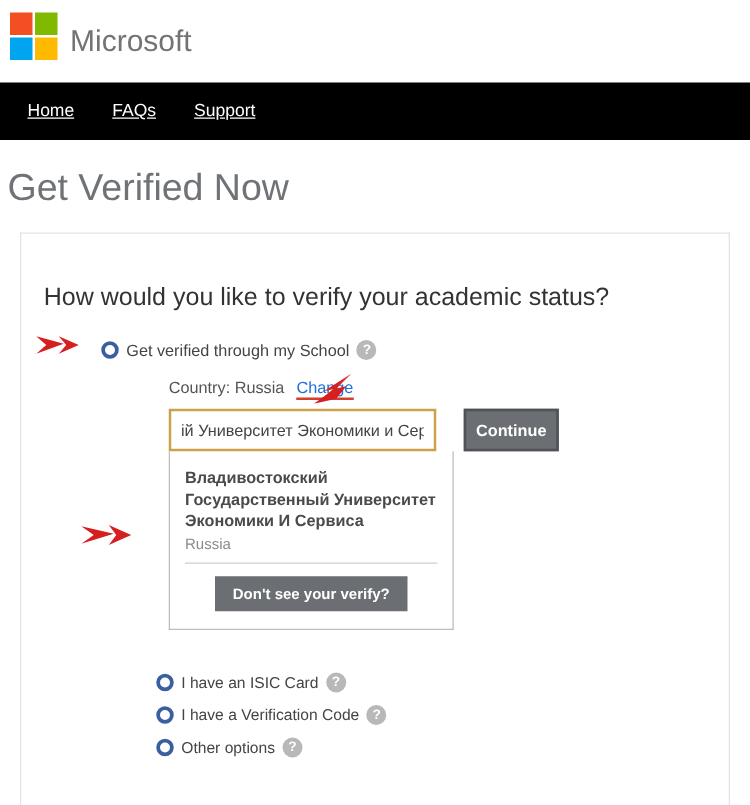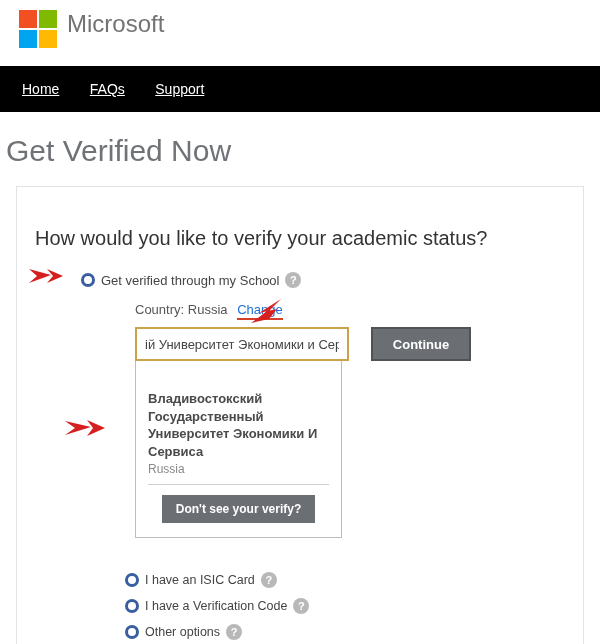--- a/index.html
+++ b/index.html
@@ -1,36 +1,36 @@
 <!DOCTYPE html>
 <html><head>
 <meta charset="utf-8">
 <style>
   * { box-sizing: border-box; margin: 0; padding: 0; }
   body { font-family: "Segoe UI", Tahoma, sans-serif; background: #fff; width: 600px; }
-  .header { display: flex; align-items: flex-start; padding: 10px 18px 18px 19px; }
+  .header { display: flex; align-items: flex-end; padding: 10px 18px 18px 8px; }
   .ms-logo { display: grid; grid-template-columns: 18px 18px; grid-template-rows: 18px 18px; gap: 2px; margin-right: 10px; }
   .sq { width: 18px; height: 18px; }
   .sq.r { background:#f25022; } .sq.g { background:#7fba00; } .sq.b { background:#00a4ef; } .sq.y { background:#ffb900; }
   .brand { font-size: 24px; color:#737373; font-weight: 500; }
   .navbar { background:#000000; padding: 14px 22px; }
   .navbar a { color:#fff; font-size:14px; margin-right: 26px; text-decoration: underline; cursor:pointer; }
   .page-title { font-size: 30px; font-weight: 300; color:#6f7276; padding: 22px 22px 18px 6px; }
   .card { margin: 0 16px; border:1px solid #e3e3e3; border-bottom:none; padding: 40px 18px 30px 18px; position:relative; }
   .question { font-size: 20px; color:#333; margin-bottom: 22px; }
   .opt-row { display:flex; align-items:center; margin-bottom: 6px; padding-left: 46px; position:relative; }
   .radio { width:14px; height:14px; border-radius:50%; border:3px solid #3a5fa0; background:#fff; display:inline-block; margin-right:6px; flex:none; }
   .opt-label { font-size:13px; color:#444; }
   .help { width:16px; height:16px; border-radius:50%; background:#b8b8b8; color:#fff; font-size:11px; font-weight:bold; display:inline-flex; align-items:center; justify-content:center; margin-left:6px; flex:none; }
   .country-row { padding-left: 100px; margin: 14px 0 10px 0; font-size:13px; color:#555; }
   .change { color:#1e6fd6; border-bottom:2px solid #d43e2a; padding-bottom:1px; cursor:pointer; margin-left:6px; }
   .search-row { display:flex; align-items:stretch; padding-left:100px; margin-bottom:0; }
   .search-input { width:214px; height:34px; border:2px solid #c9a24a; padding:0 8px; font-size:13px; color:#444; outline:none; }
-  .continue-btn { margin-left: 22px; height:34px; width:100px; background:#6b6e73; border:2px solid #4f5256; color:#fff; font-size:13px; font-weight:600; cursor:pointer; }
-  .dropdown { margin-left:100px; width:207px; border:1px solid #bdbdbd; border-top:none; background:#fff; padding: 29px 12px 14px 12px; }
+  .continue-btn { margin-left: 22px; height:34px; width:76px; background:#6b6e73; border:2px solid #4f5256; color:#fff; font-size:13px; font-weight:600; cursor:pointer; }
+  .dropdown { margin-left:100px; width:228px; border:1px solid #bdbdbd; border-top:none; background:#fff; padding: 12px 12px 14px 12px; }
   .dd-name { font-size:13px; color:#4a4a4a; font-weight:600; line-height:1.35; }
   .dd-country { font-size:12px; color:#8a8a8a; margin-top:2px; border-bottom:1px solid #cfcfcf; padding-bottom:8px; }
   .dd-btn { display:block; margin: 10px auto 0 auto; background:#6b6e73; color:#fff; font-size:12px; font-weight:600; border:none; padding:7px 14px; cursor:pointer; }
   .opts-rest { margin-top: 34px; }
   .opts-rest .opt-row { padding-left: 90px; margin-bottom: 10px; }
   .opts-rest .opt-label { font-size:12.5px; }
   
   .arrow { position:absolute; pointer-events:none; }
   .arrow svg { display:block; }
 </style>

